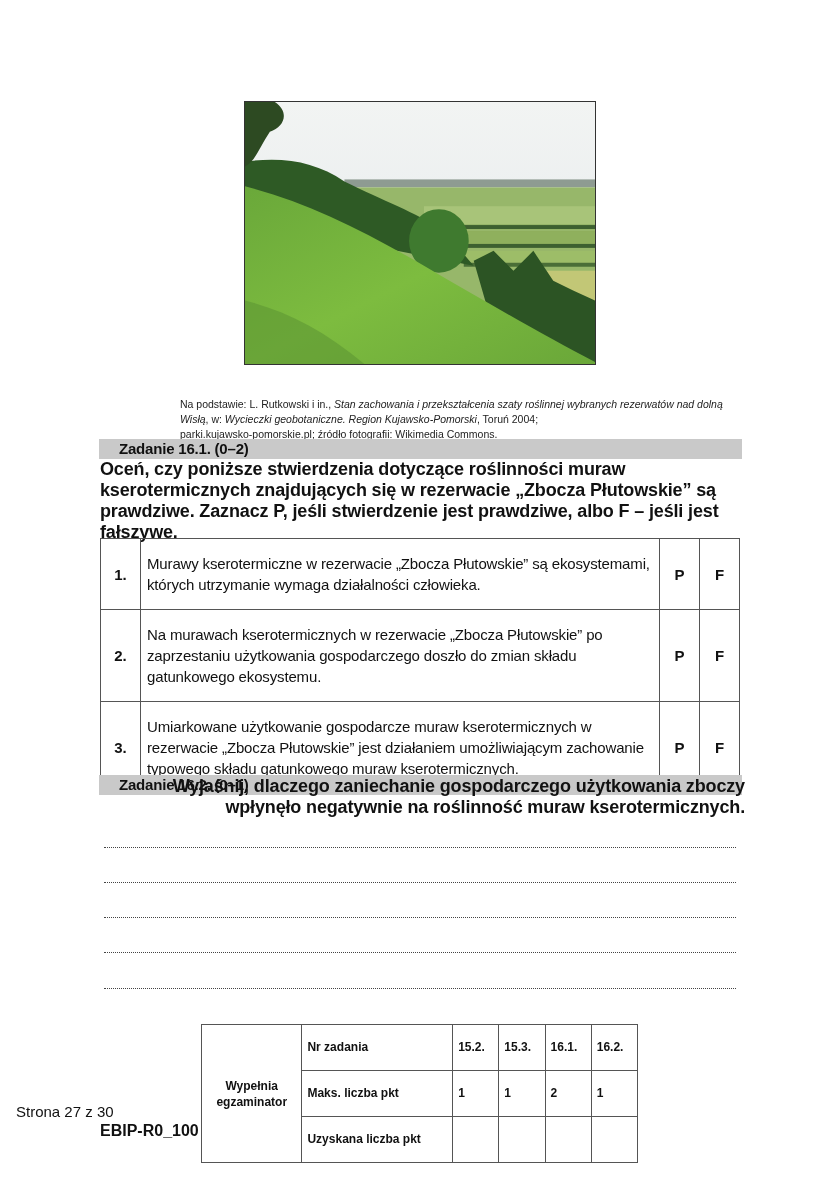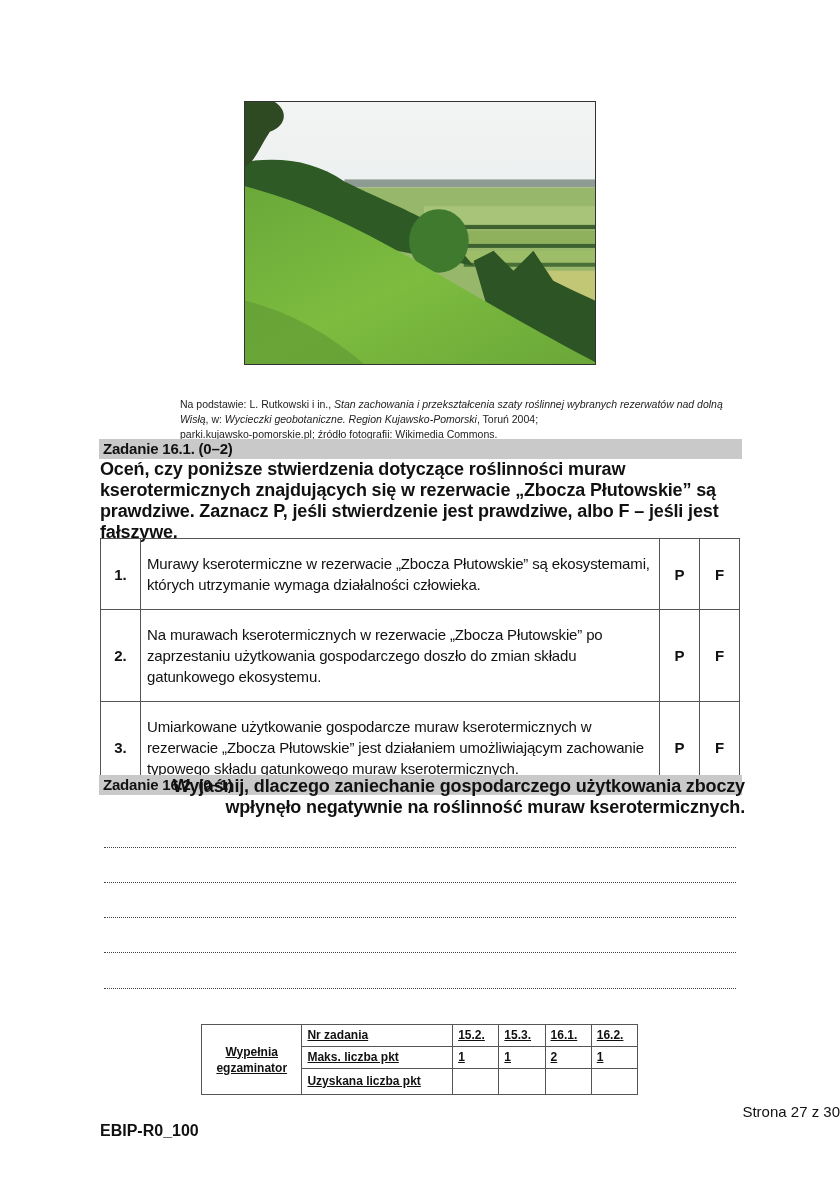--- a/index.html
+++ b/index.html
@@ -17,21 +17,21 @@
     .caption {
       position: absolute; right: 100px; top: 377px; width: 560px;
       text-align: left; font-size: 10.5px; line-height: 15px; color: #222; margin-top: 20px;
     }
     .caption i { font-style: italic; }
 
     
     .task-bar {
       position: absolute; left: 99px; width: 643px; height: 20px;
       background: #c9c9c9; font-weight: bold; font-size: 15px;
-      line-height: 20px; padding-left: 4px; letter-spacing: -0.2px;
+      line-height: 20px; padding-left: 20px; letter-spacing: -0.2px;
     }
     .task-text {
       position: absolute; left: 100px; width: 645px;
       font-weight: bold; font-size: 18px; line-height: 21px; letter-spacing: -0.15px;
     }
 
     
     .stmt-table {
       position: absolute; left: 100px; top: 538px; width: 640px;
       border-collapse: collapse; font-size: 15px;
@@ -47,29 +47,29 @@
     .answer-line {
       position: absolute; left: 104px; width: 632px; height: 0;
       border-top: 1.5px dotted #444;
     }
 
     
     .exam-table {
       position: absolute; left: 201px; top: 1024px; width: 437px;
       border-collapse: collapse; font-size: 12px; font-weight: bold;
     }
-    .exam-table td { border: 1px solid #555; padding: 4px 5px; line-height: 13px; text-decoration: underline; }
+    .exam-table td { border: 1px solid #555; padding: 16px 5px; line-height: 13px; }
     .exam-table td.who { width: 100px; text-align: center; line-height: 16px; }
     .exam-table td.lbl { width: 150px; }
     .exam-table td.val { text-align: left; width: 46px; }
     .exam-table tr.tall td { height: 26px; }
 
     .page-num {
       position: absolute; left: 0; width: 840px; top: 1103px;
-      text-align: right; font-size: 15px; padding-left: 0px;
+      text-align: left; font-size: 15px; padding-left: 16px;
     }
     .doc-code {
       position: absolute; left: 100px; top: 1122px; font-size: 16px; font-weight: bold;
     }
   </style>
 </head>
 <body>
 
 <div class="photo">
   <svg viewBox="0 0 352 264" preserveAspectRatio="none">

